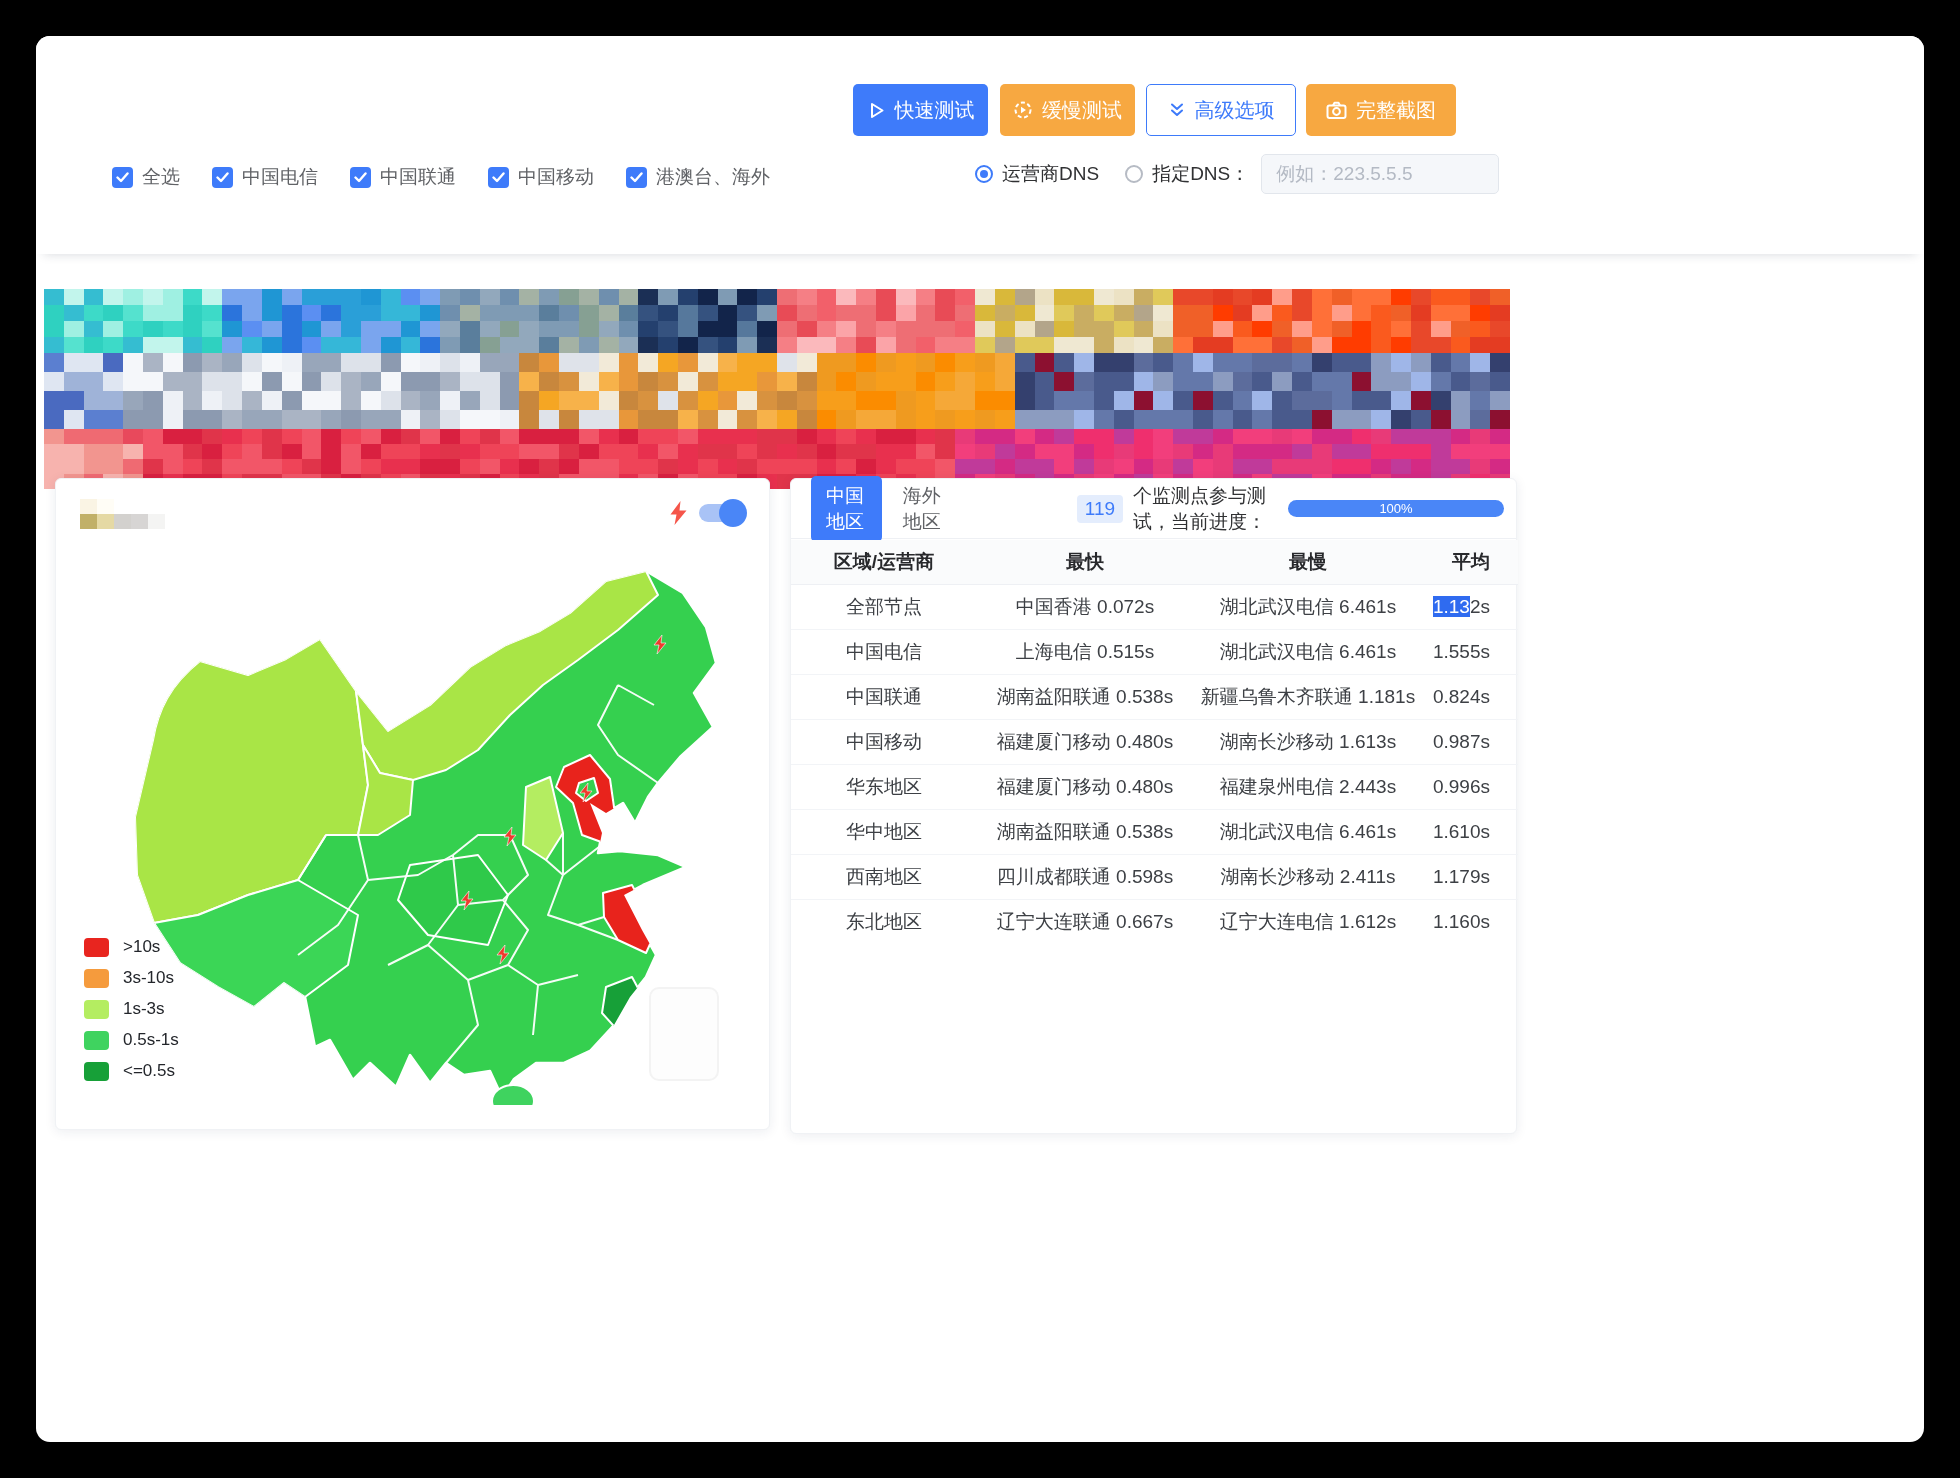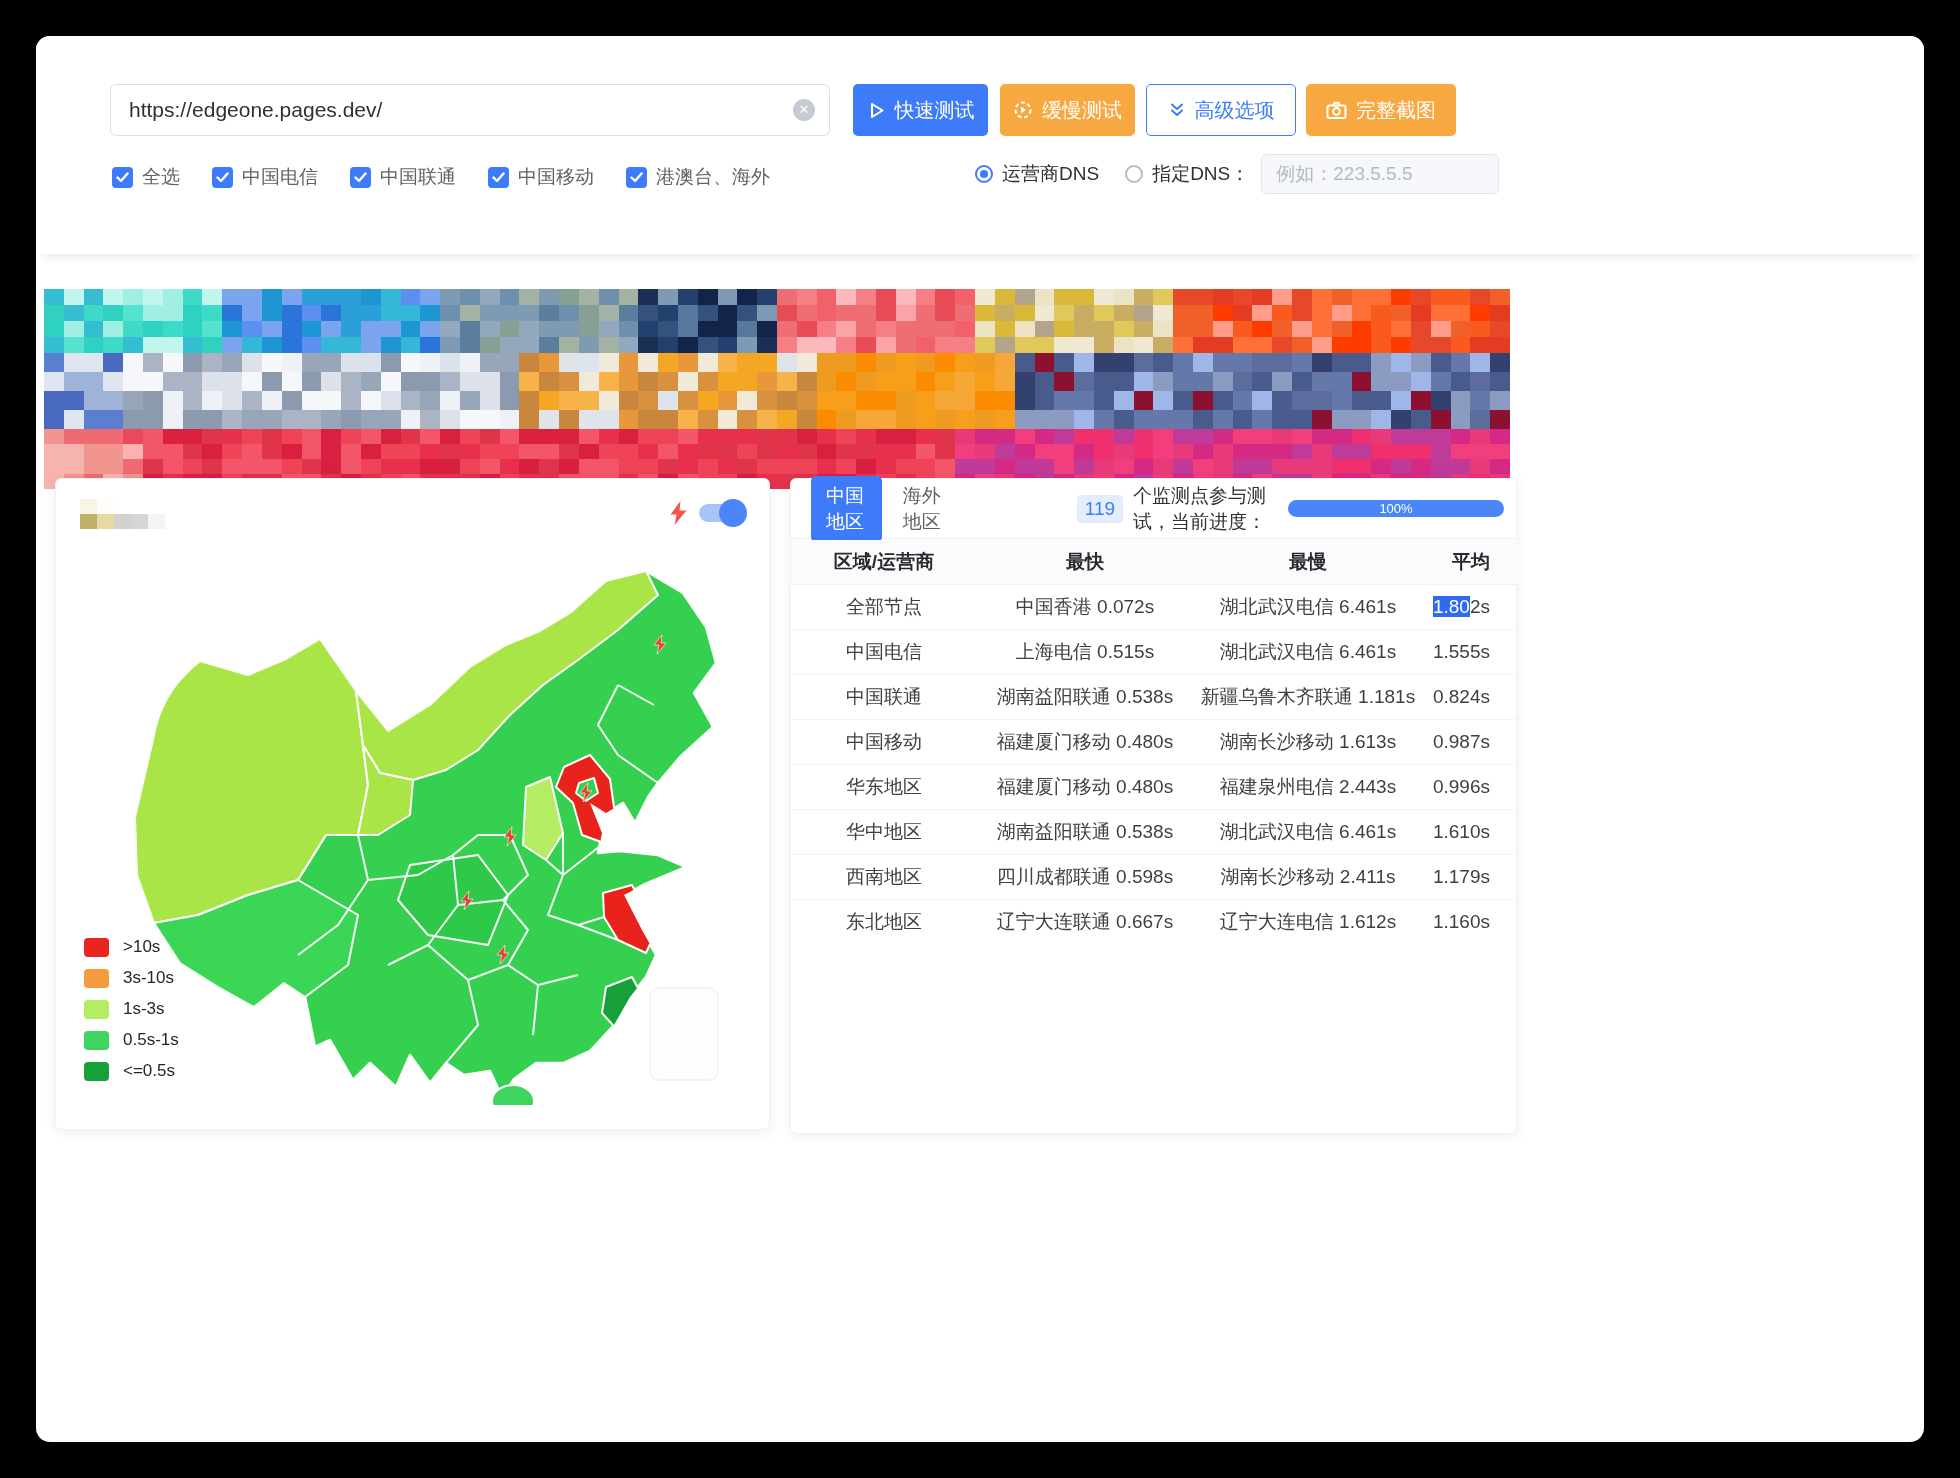--- a/index.html
+++ b/index.html
@@ -70,24 +70,20 @@
   tbody tr:last-child td { border-bottom:none; }
   th.col-avg, td.col-avg { text-align:right; padding-right:28px; }
   .hl { background:#2f6bf0; color:#fff; }
 </style>
 </head>
 <body>
 
 <div class="card">
 
   <div class="toolbar">
-    <div class="url-box">
-      <input class="url-input" value="https://edgeone.pages.dev/" style="">
-      <span class="clear-btn">✕</span>
-    </div>
 
     <button class="btn btn-quick">
       <svg width="19" height="19" viewBox="0 0 19 19">
           <path d="M5 3 L15.5 9.5 L5 16 Z" fill="none" stroke="#fff" stroke-width="2" stroke-linejoin="round"></path>
         </svg>
       <span>快速测试</span>
     </button>
 
     <button class="btn btn-slow">
       <svg width="20" height="20" viewBox="0 0 20 20">
@@ -1176,21 +1172,21 @@
           <th>最快</th>
           <th>最慢</th>
           <th class="col-avg">平均</th>
         </tr>
       </thead>
       <tbody id="tbody">
           <tr>
             <td>全部节点</td>
             <td>中国香港 0.072s</td>
             <td>湖北武汉电信 6.461s</td>
-            <td class="col-avg"><span class="hl">1.80</span>2s</td>
+            <td class="col-avg"><span class="hl">1.13</span>2s</td>
           </tr>
           <tr>
             <td>中国电信</td>
             <td>上海电信 0.515s</td>
             <td>湖北武汉电信 6.461s</td>
             <td class="col-avg">1.555s</td>
           </tr>
           <tr>
             <td>中国联通</td>
             <td>湖南益阳联通 0.538s</td>

